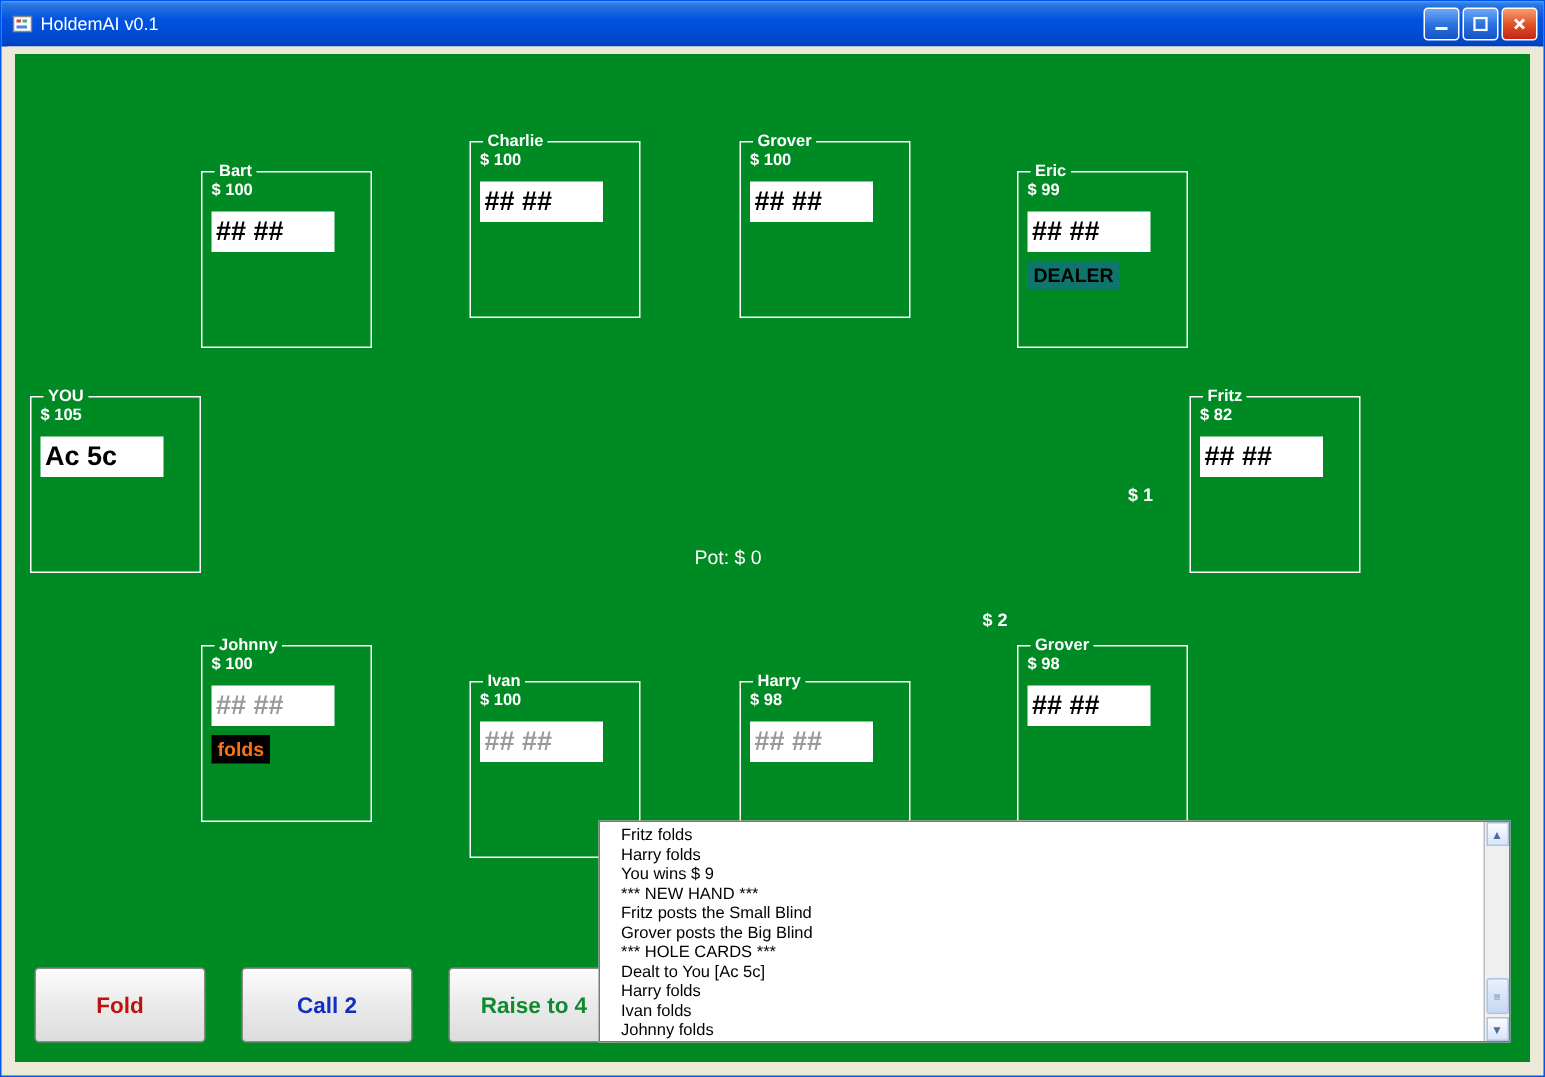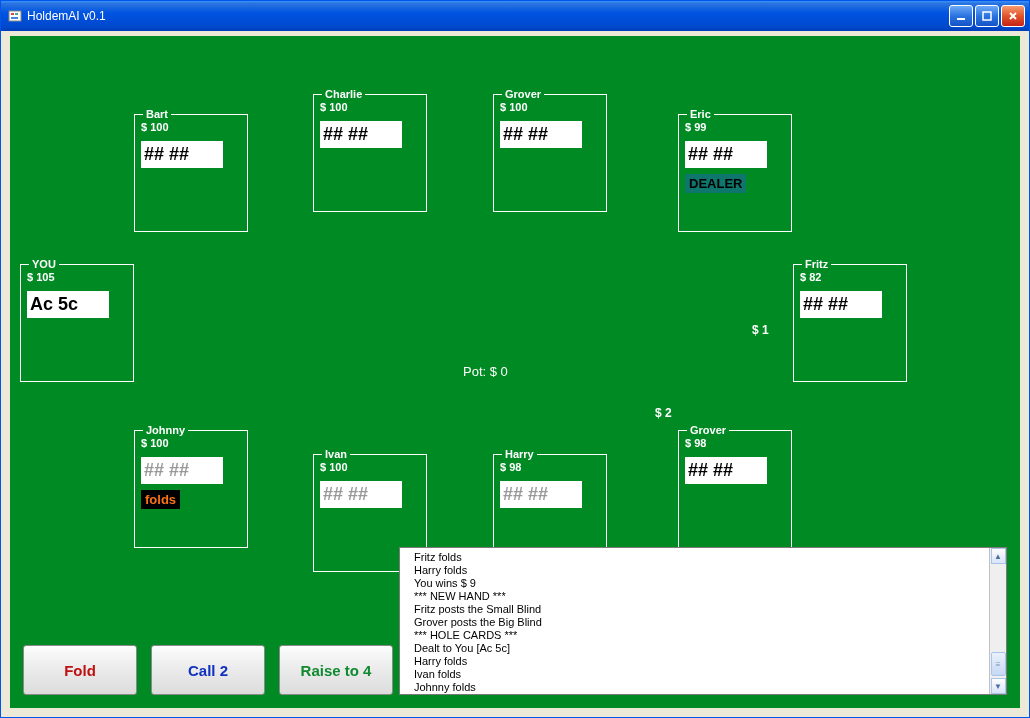--- a/index.html
+++ b/index.html
@@ -122,21 +122,21 @@
       position: absolute;
       color: #fff;
       font-weight: bold;
       font-size: 12px;
     }
     .action-row {
       position: absolute;
       bottom: 13px;
       left: 13px;
       display: flex;
-      gap: 14px;
+      gap: 24px;
       justify-content: flex-end;
     }
     .action-btn {
       width: 114px;
       height: 50px;
       background: linear-gradient(to bottom, #fdfdfd, #ececec 45%, #dcdcdc);
       border: 1px solid #8a8a8a;
       border-radius: 3px;
       font-family: Tahoma, Arial, sans-serif;
       font-weight: bold;

